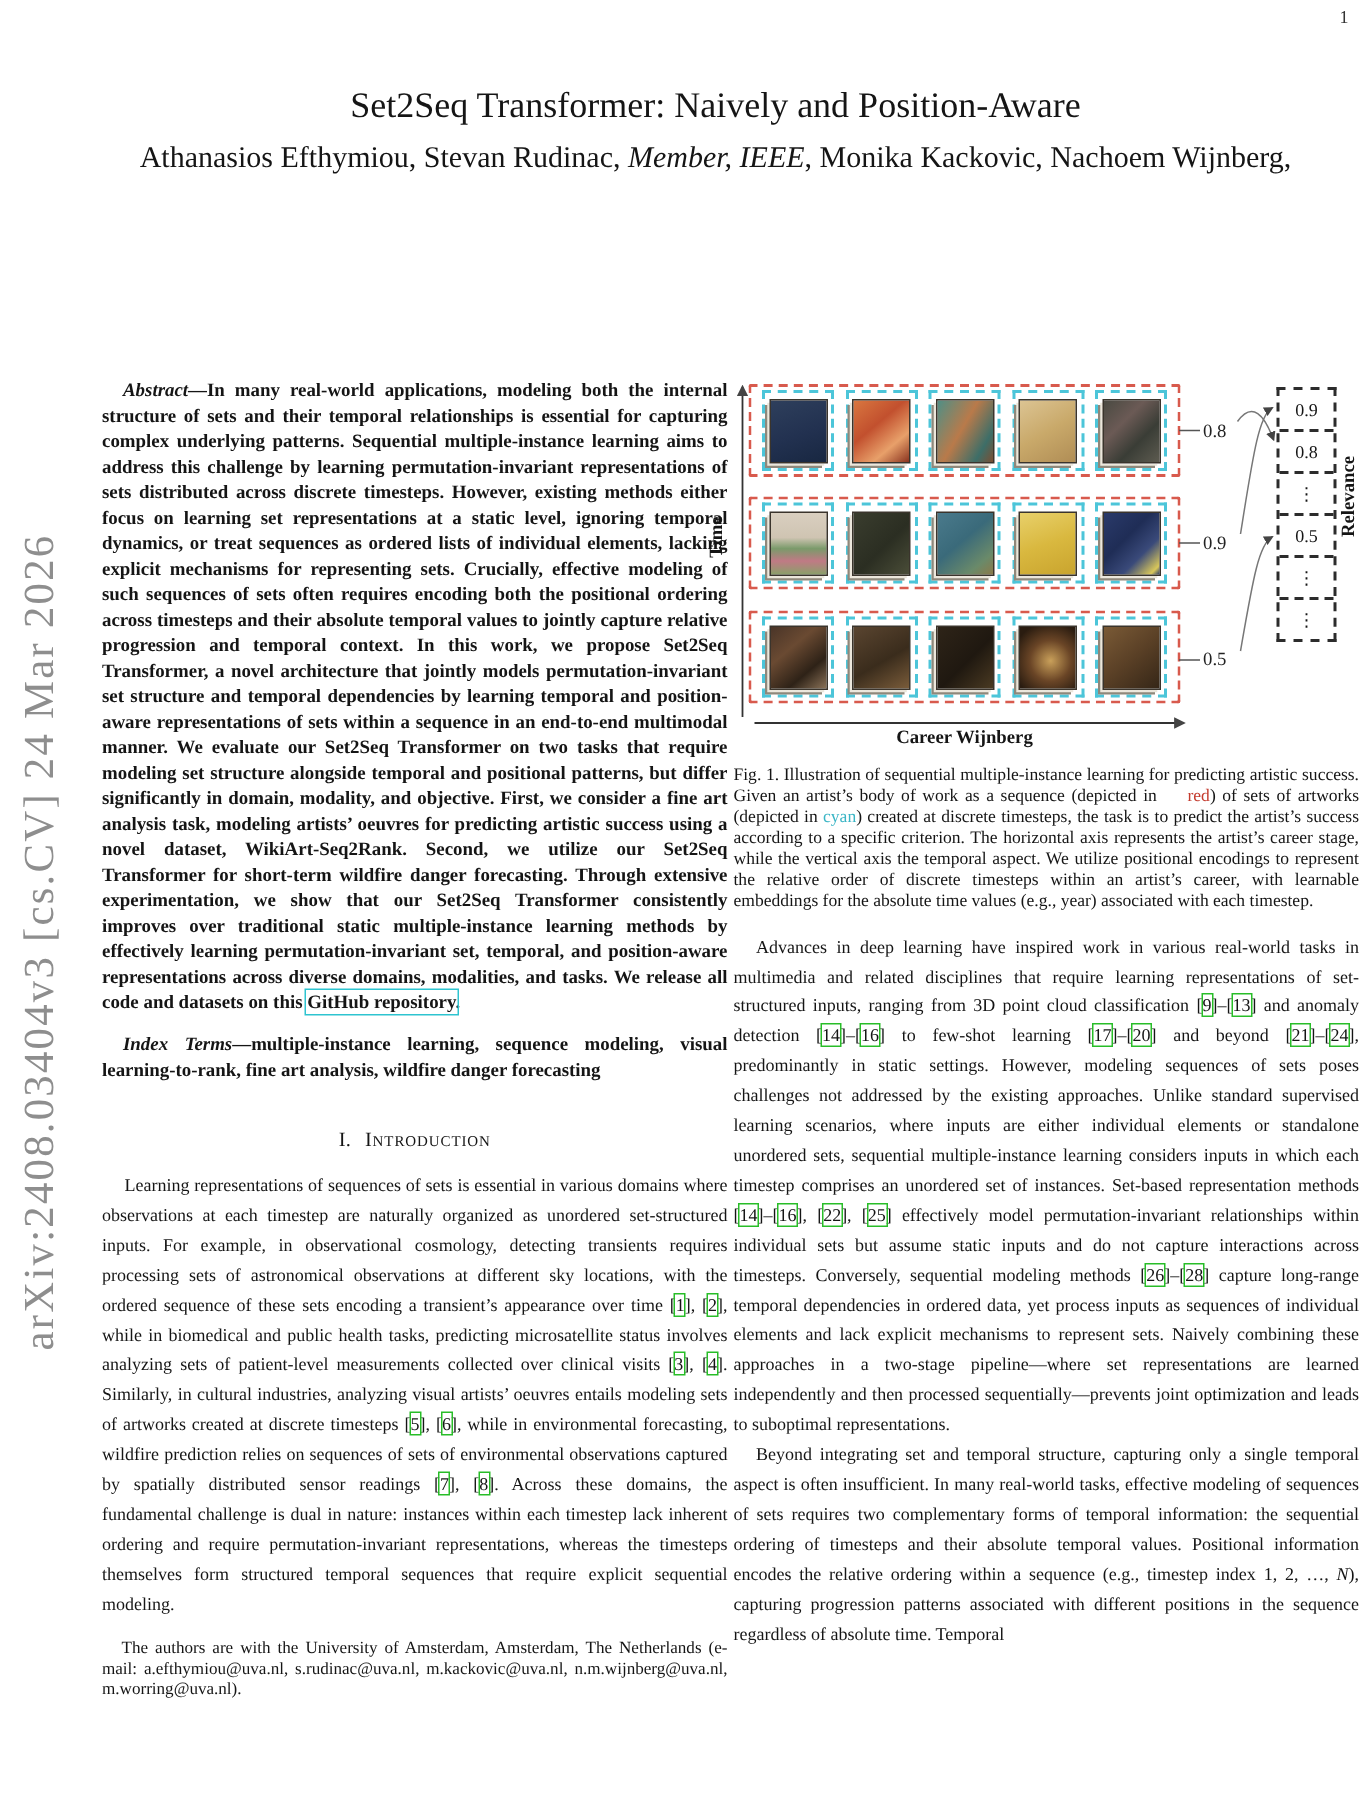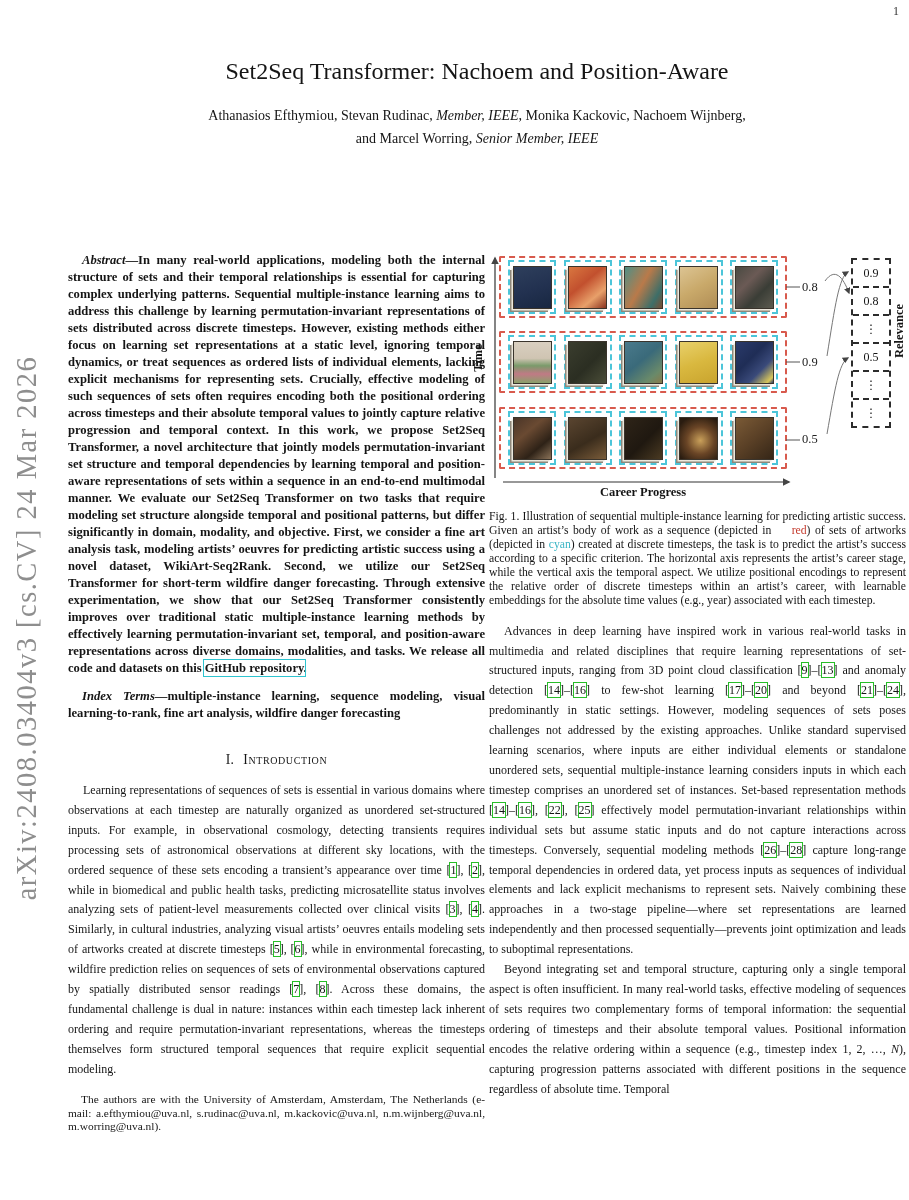--- a/index.html
+++ b/index.html
@@ -4,21 +4,21 @@
 <style>
   html,body{margin:0;padding:0;background:#ffffff;}
   body{width:909px;height:1200px;position:relative;overflow:hidden;
        font-family:"Liberation Serif","DejaVu Serif",serif;color:#151515;
        -webkit-font-smoothing:antialiased;}
   .page-number{position:absolute;top:4px;right:10px;font-size:12px;color:#333;}
   .watermark{position:absolute;left:27px;top:628px;transform:translate(-50%,-50%) rotate(-90deg);
              white-space:nowrap;font-size:28.5px;color:#8e8e8e;letter-spacing:1.5px;}
   .header{position:absolute;left:48px;top:48px;width:858px;text-align:center;}
   .title-line{font-size:24px;line-height:46px;}
-  .authors{margin-top:10px;font-size:14px;line-height:23px;}
+  .authors{font-size:20px;line-height:23px;}
   .col{position:absolute;top:246px;width:417px;}
   .col-left{left:68px;}
   .col-right{left:489px;}
   p{margin:0;}
   .abstract,.index-terms{font-weight:bold;font-size:12.6px;line-height:17px;
        text-align:justify;text-indent:14px;}
   .abstract{padding-top:6px;}
   .index-terms{margin-top:11px;}
   .sec-head{margin-top:30px;margin-bottom:13px;text-align:center;font-size:13.6px;letter-spacing:.3px;}
   .sec-head .sc{font-variant:small-caps;letter-spacing:.6px;text-align:center;}
@@ -54,24 +54,23 @@
   .col-right .body-par.first{margin-top:14px;}
 </style>
 </head>
 <body>
 
 <div class="page-number">1</div>
 
 <div class="watermark">arXiv:2408.03404v3  [cs.CV]  24 Mar 2026</div>
 
 <div class="header">
-  <div class="title-line">Set2Seq Transformer: Nachoem and Position-Aware</div>
+  <div class="title-line">Set2Seq Transformer: Naively and Position-Aware</div>
   <div class="authors">
     <div>Athanasios Efthymiou, Stevan Rudinac, <span class="it">Member, IEEE</span>, Monika Kackovic, Nachoem Wijnberg,</div>
-    <div>and Marcel Worring, <span class="it">Senior Member, IEEE</span></div>
   </div>
 </div>
 
 <div class="col col-left">
   <p class="abstract"><span class="it">Abstract</span>—In many real-world applications, modeling both the internal structure of sets and their temporal relationships is essential for capturing complex underlying patterns. Sequential multiple-instance learning aims to address this challenge by learning permutation-invariant representations of sets distributed across discrete timesteps. However, existing methods either focus on learning set representations at a static level, ignoring temporal dynamics, or treat sequences as ordered lists of individual elements, lacking explicit mechanisms for representing sets. Crucially, effective modeling of such sequences of sets often requires encoding both the positional ordering across timesteps and their absolute temporal values to jointly capture relative progression and temporal context. In this work, we propose Set2Seq Transformer, a novel architecture that jointly models permutation-invariant set structure and temporal dependencies by learning temporal and position-aware representations of sets within a sequence in an end-to-end multimodal manner. We evaluate our Set2Seq Transformer on two tasks that require modeling set structure alongside temporal and positional patterns, but differ significantly in domain, modality, and objective. First, we consider a fine art analysis task, modeling artists’ oeuvres for predicting artistic success using a novel dataset, WikiArt-Seq2Rank. Second, we utilize our Set2Seq Transformer for short-term wildfire danger forecasting. Through extensive experimentation, we show that our Set2Seq Transformer consistently improves over traditional static multiple-instance learning methods by effectively learning permutation-invariant set, temporal, and position-aware representations across diverse domains, modalities, and tasks. We release all code and datasets on this <span class="linkbox">GitHub repository</span>.</p>
   <p class="index-terms"><span class="it">Index Terms</span>—multiple-instance learning, sequence modeling, visual learning-to-rank, fine art analysis, wildfire danger forecasting</p>
   <div class="sec-head">
     <span>I.</span><span class="sec-gap"></span><span class="sc">Introduction</span>
   </div>
   <p class="body-par">Learning representations of sequences of sets is essential in various domains where observations at each timestep are naturally organized as unordered set-structured inputs. For example, in observational cosmology, detecting transients requires processing sets of astronomical observations at different sky locations, with the ordered sequence of these sets encoding a transient’s appearance over time [<span class="cite">1</span>], [<span class="cite">2</span>], while in biomedical and public health tasks, predicting microsatellite status involves analyzing sets of patient-level measurements collected over clinical visits [<span class="cite">3</span>], [<span class="cite">4</span>]. Similarly, in cultural industries, analyzing visual artists’ oeuvres entails modeling sets of artworks created at discrete timesteps [<span class="cite">5</span>], [<span class="cite">6</span>], while in environmental forecasting, wildfire prediction relies on sequences of sets of environmental observations captured by spatially distributed sensor readings [<span class="cite">7</span>], [<span class="cite">8</span>]. Across these domains, the fundamental challenge is dual in nature: instances within each timestep lack inherent ordering and require permutation-invariant representations, whereas the timesteps themselves form structured temporal sequences that require explicit sequential modeling.</p>
@@ -144,21 +143,21 @@
     <div class="rel-box">
       <div class="rel-cell">0.9</div>
       <div class="rel-cell">0.8</div>
       <div class="rel-cell">⋮</div>
       <div class="rel-cell">0.5</div>
       <div class="rel-cell">⋮</div>
       <div class="rel-cell">⋮</div>
     </div>
 
     <span class="axis-label rel-label">Relevance</span>
-    <span class="axis-label x-label">Career Progress</span>
+    <span class="axis-label x-label">Career Wijnberg</span>
 
     <svg class="fig-arrows" width="418" height="258">
       <defs>
         <marker id="arr" viewBox="0 0 10 10" refX="8" refY="5" markerWidth="6.5" markerHeight="6.5" orient="auto-start-reverse">
           <path d="M0,0 L10,5 L0,10 z" fill="#444"></path>
         </marker>
       </defs>
 
       <path d="M6,232 V12" stroke="#333" stroke-width="1.2" fill="none" marker-end="url(#arr)"></path>
       <path d="M14,236 H300" stroke="#333" stroke-width="1.2" fill="none" marker-end="url(#arr)"></path>

